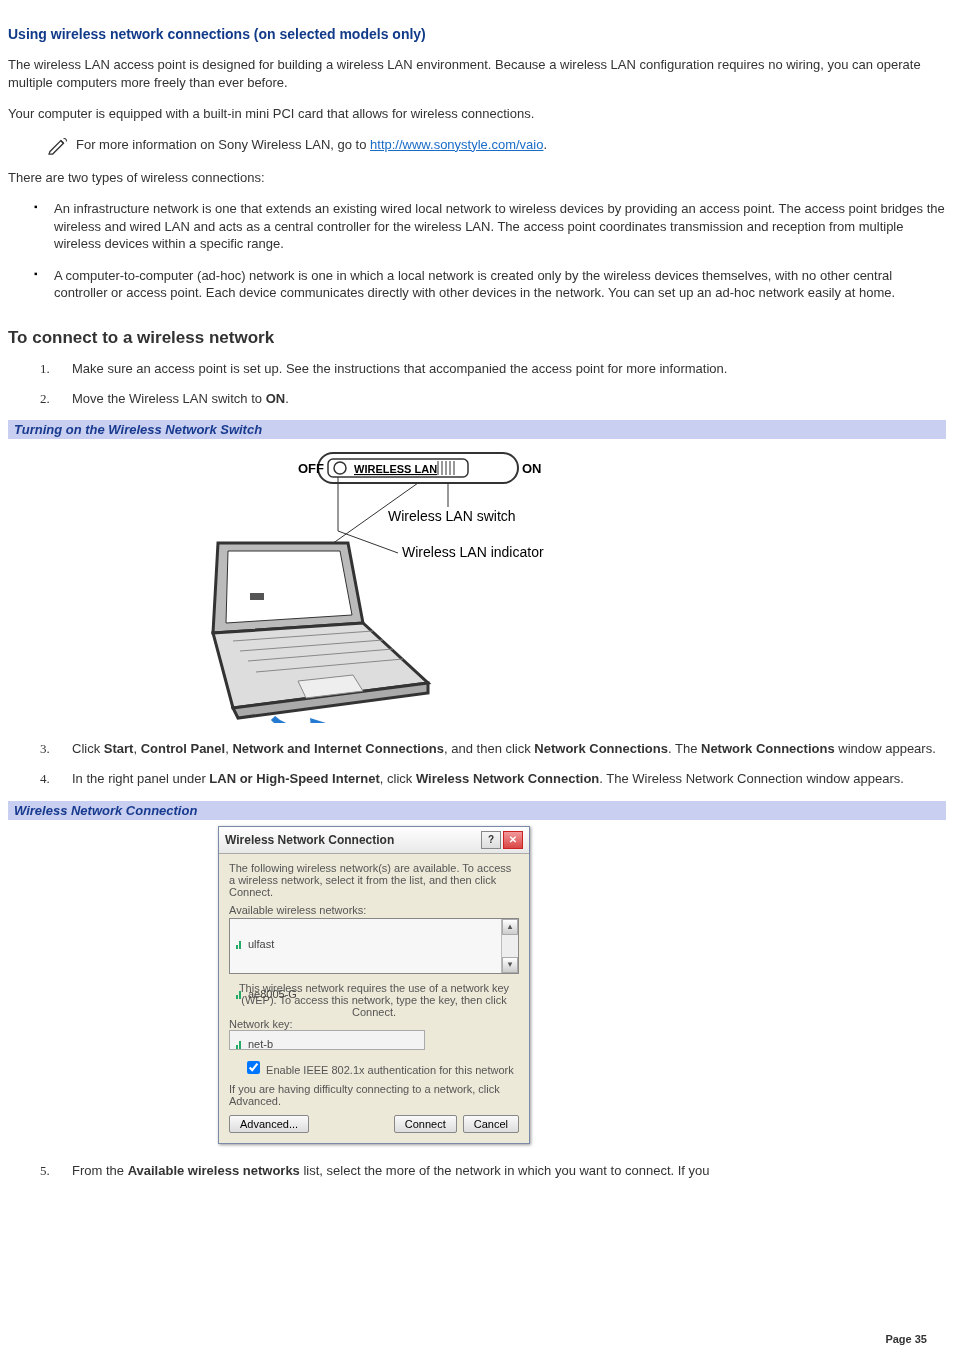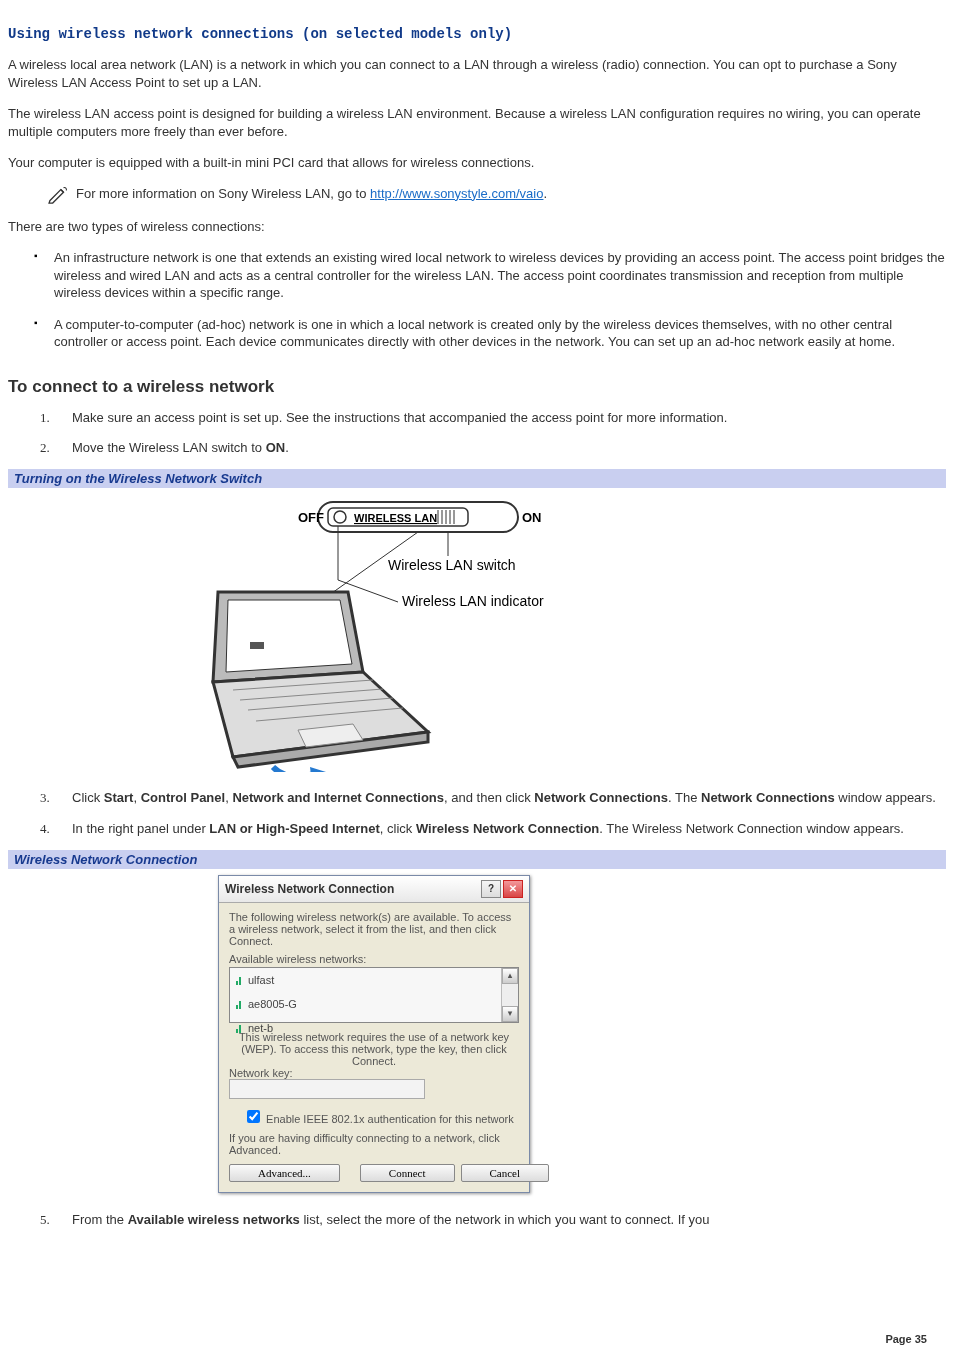--- a/index.html
+++ b/index.html
@@ -9,21 +9,20 @@
       margin: 0;
       padding: 8px 8px 8px 8px;
       width: 938px;
       background: white;
     }
     h2.section-heading {
       color: #113a89;
       font-size: 14px;
       font-weight: bold;
       margin: 18px 0 14px 0;
-      font-family: Liberation Mono, monospace;
     }
     p {
       margin: 0 0 14px 0;
       line-height: 1.35;
     }
     .note-row {
       display: flex;
       align-items: flex-start;
       margin-left: 40px;
       margin-bottom: 14px;
@@ -153,21 +152,21 @@
       color: #555;
     }
     .dlg-listbox {
       border: 1px solid #888;
       background: #f7f7f7;
       margin: 2px 0 8px 0;
       height: 54px;
       position: relative;
     }
     .dlg-listbox .row {
-      padding: 6px 4px;
+      padding: 19px 4px;
       display: flex;
       align-items: center;
       gap: 4px;
       color: #444;
     }
     .dlg-scroll {
       position: absolute;
       right: 0; top: 0; bottom: 0;
       width: 16px;
       background: #eee;
@@ -197,24 +196,23 @@
       margin: 8px 0 6px 14px;
     }
     .dlg-buttons {
       display: flex;
       justify-content: space-between;
       margin-top: 8px;
     }
     .dlg-button {
       border: 1px solid #888;
       background: linear-gradient(#fafafa,#ddd);
-      padding: 2px 28px;
+      padding: 2px 10px;
       font-size: 11px;
       border-radius: 2px;
-      font-family: Liberation Serif, serif;
     }
     .dlg-button-group { display:flex; gap:6px;margin-left:20px;}
     .sig-icon {
       display:inline-block;
       width:10px;height:10px;
       position:relative;
     }
     .sig-icon::before{
       content:"";
       position:absolute;
@@ -227,21 +225,20 @@
     }
     .container { position: relative; min-height: 1335px;}
   </style>
 </head>
 <body>
 
 <div class="container">
 
 <h2 class="section-heading">Using wireless network connections (on selected models only)</h2>
 
-<p>A wireless local area network (LAN) is a network in which you can connect to a LAN through a wireless (radio) connection. You can opt to purchase a Sony Wireless LAN Access Point to set up a LAN.</p>
 <p>The wireless LAN access point is designed for building a wireless LAN environment. Because a wireless LAN configuration requires no wiring, you can operate multiple computers more freely than ever before.</p>
 <p>Your computer is equipped with a built-in mini PCI card that allows for wireless connections.</p>
 
 <div class="note-row">
   <svg class="pen-icon" viewBox="0 0 24 20">
     <path d="M2 16 L14 4 L17 7 L5 19 L1 19 Z" fill="none" stroke="#333" stroke-width="1.5"></path>
     <path d="M14 4 L17 7" stroke="#333" stroke-width="1.5"></path>
     <path d="M17 2 C19 1 21 3 20 5" fill="none" stroke="#333" stroke-width="1.2"></path>
   </svg>
   <span>

